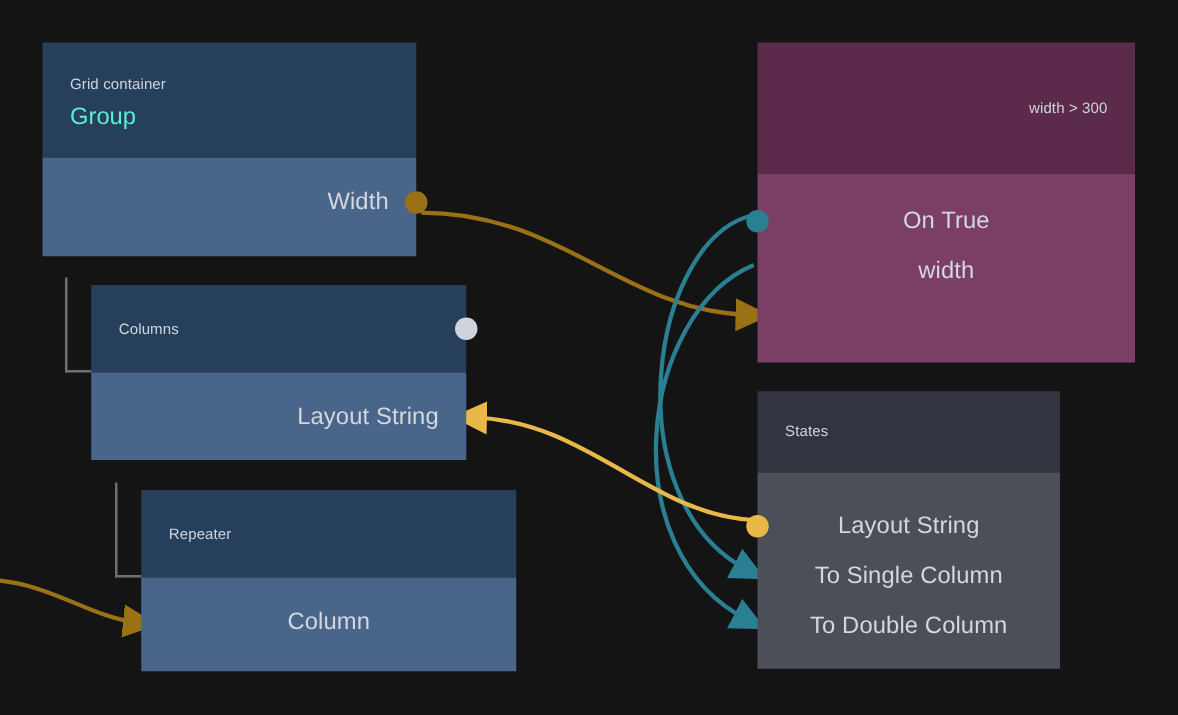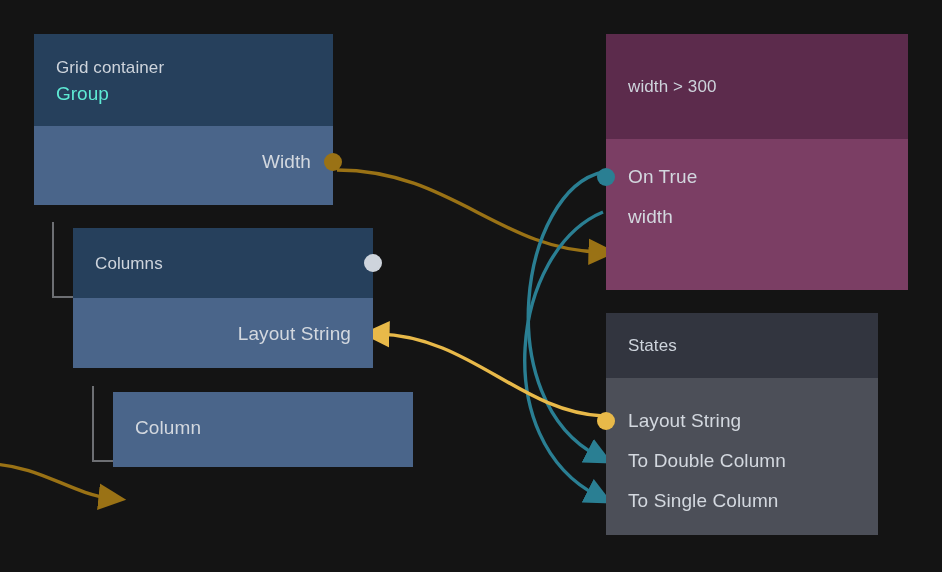--- a/index.html
+++ b/index.html
@@ -33,21 +33,21 @@
   }
   .node-header {
     box-sizing: border-box;
     padding: 0 22px;
     display: flex;
     flex-direction: column;
     justify-content: center;
     position: relative;
   }
   .node-title {
-    font-size: 17px;
+    font-size: 12px;
     color: #ced4dc;
     line-height: 27px;
     letter-spacing: 0.1px;
   }
   .node-subtitle {
     font-size: 19px;
     color: #5eead4;
     line-height: 26px;
   }
   .node-body {
@@ -62,28 +62,28 @@
     height: 40px;
     font-size: 19px;
     color: #d3d8df;
     padding: 0 22px;
     letter-spacing: 0.1px;
   }
   .port-row.out {
     justify-content: flex-end;
   }
   .port-row.in {
-    justify-content: flex-start;
+    justify-content: center;
   }
 
   
   .blue .node-header { background: #26405c; }
   .blue .node-body   { background: #4a658a; }
 
-  .purple .node-header { background: #5c2b4c; }
+  .purple .node-header { background: #5c2b4c; align-items: flex-end; }
   .purple .node-body   { background: #7b3e64; }
 
   .gray .node-header { background: #32353f; }
   .gray .node-body   { background: #4c4f58; }
 
   
   .header-dot {
     position: absolute;
     right: -9px;
     top: 50%;
@@ -155,20 +155,23 @@
       <span class="header-dot"></span>
     </div>
     <div class="node-body" style="height:70px; padding-top:16px;">
       <div class="port-row out">
         <span>Layout String</span>
       </div>
     </div>
   </div>
 
   <div class="node blue" style="left:113px; top:392px; width:300px;">
+    <div class="node-header" style="height:70px;">
+      <div class="node-title">Repeater</div>
+    </div>
     <div class="node-body" style="height:75px; padding-top:16px;">
       <div class="port-row in">
         <span>Column</span>
       </div>
     </div>
   </div>
 
   <div class="node purple" style="left:606px; top:34px; width:302px;">
     <div class="node-header" style="height:105px;">
       <div class="node-title">width &gt; 300</div>
@@ -178,32 +181,32 @@
         <span>On True</span>
         <span style="position:absolute; left:-9px; top:50%; transform:translateY(-50%);
                      width:18px; height:18px; border-radius:50%; background:#2a7f93;"></span>
       </div>
       <div class="port-row in">
         <span>width</span>
       </div>
     </div>
   </div>
 
-  <div class="node gray" style="left:606px; top:313px; width:272px;">
+  <div class="node gray" style="left:606px; top:313px; width:242px;">
     <div class="node-header" style="height:65px;">
       <div class="node-title">States</div>
     </div>
     <div class="node-body" style="height:157px; padding-top:23px;">
       <div class="port-row in">
         <span>Layout String</span>
         <span style="position:absolute; left:-9px; top:50%; transform:translateY(-50%);
                      width:18px; height:18px; border-radius:50%; background:#e8b949;"></span>
       </div>
       <div class="port-row in">
+        <span>To Single Column</span>
+      </div>
+      <div class="port-row in">
         <span>To Double Column</span>
       </div>
-      <div class="port-row in">
-        <span>To Single Column</span>
-      </div>
     </div>
   </div>
 
 </div>
 
 </body></html>

